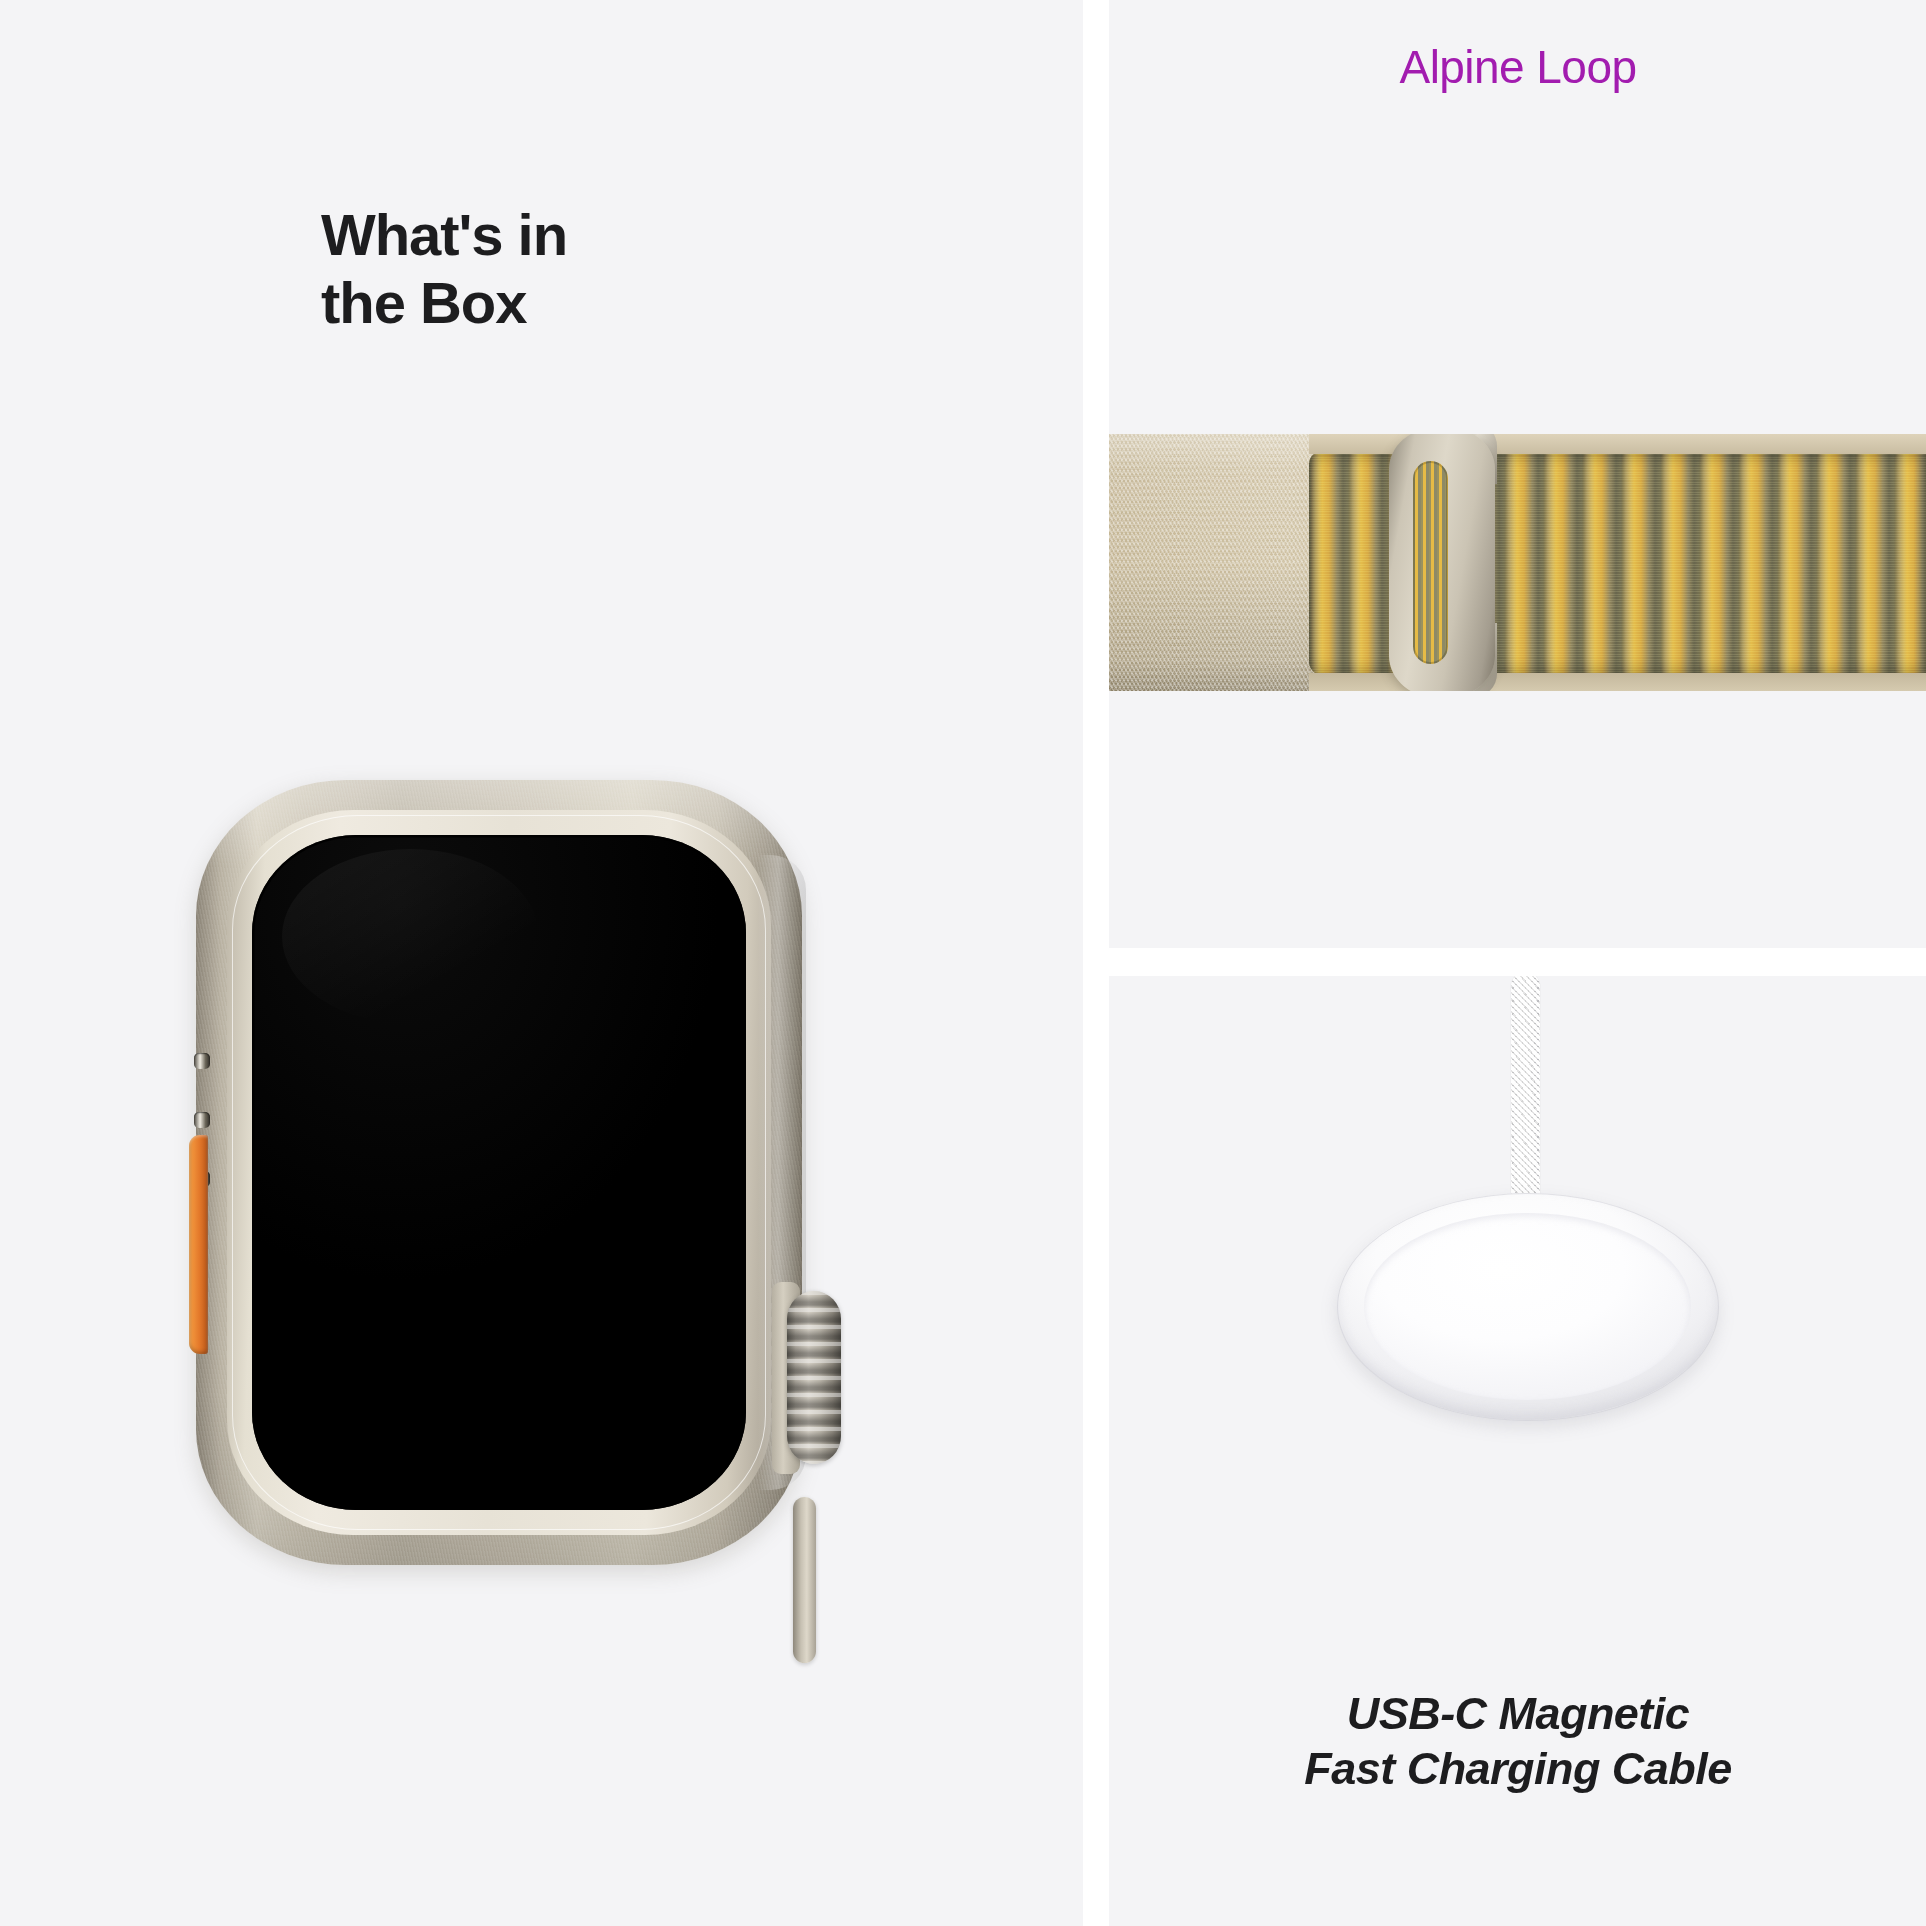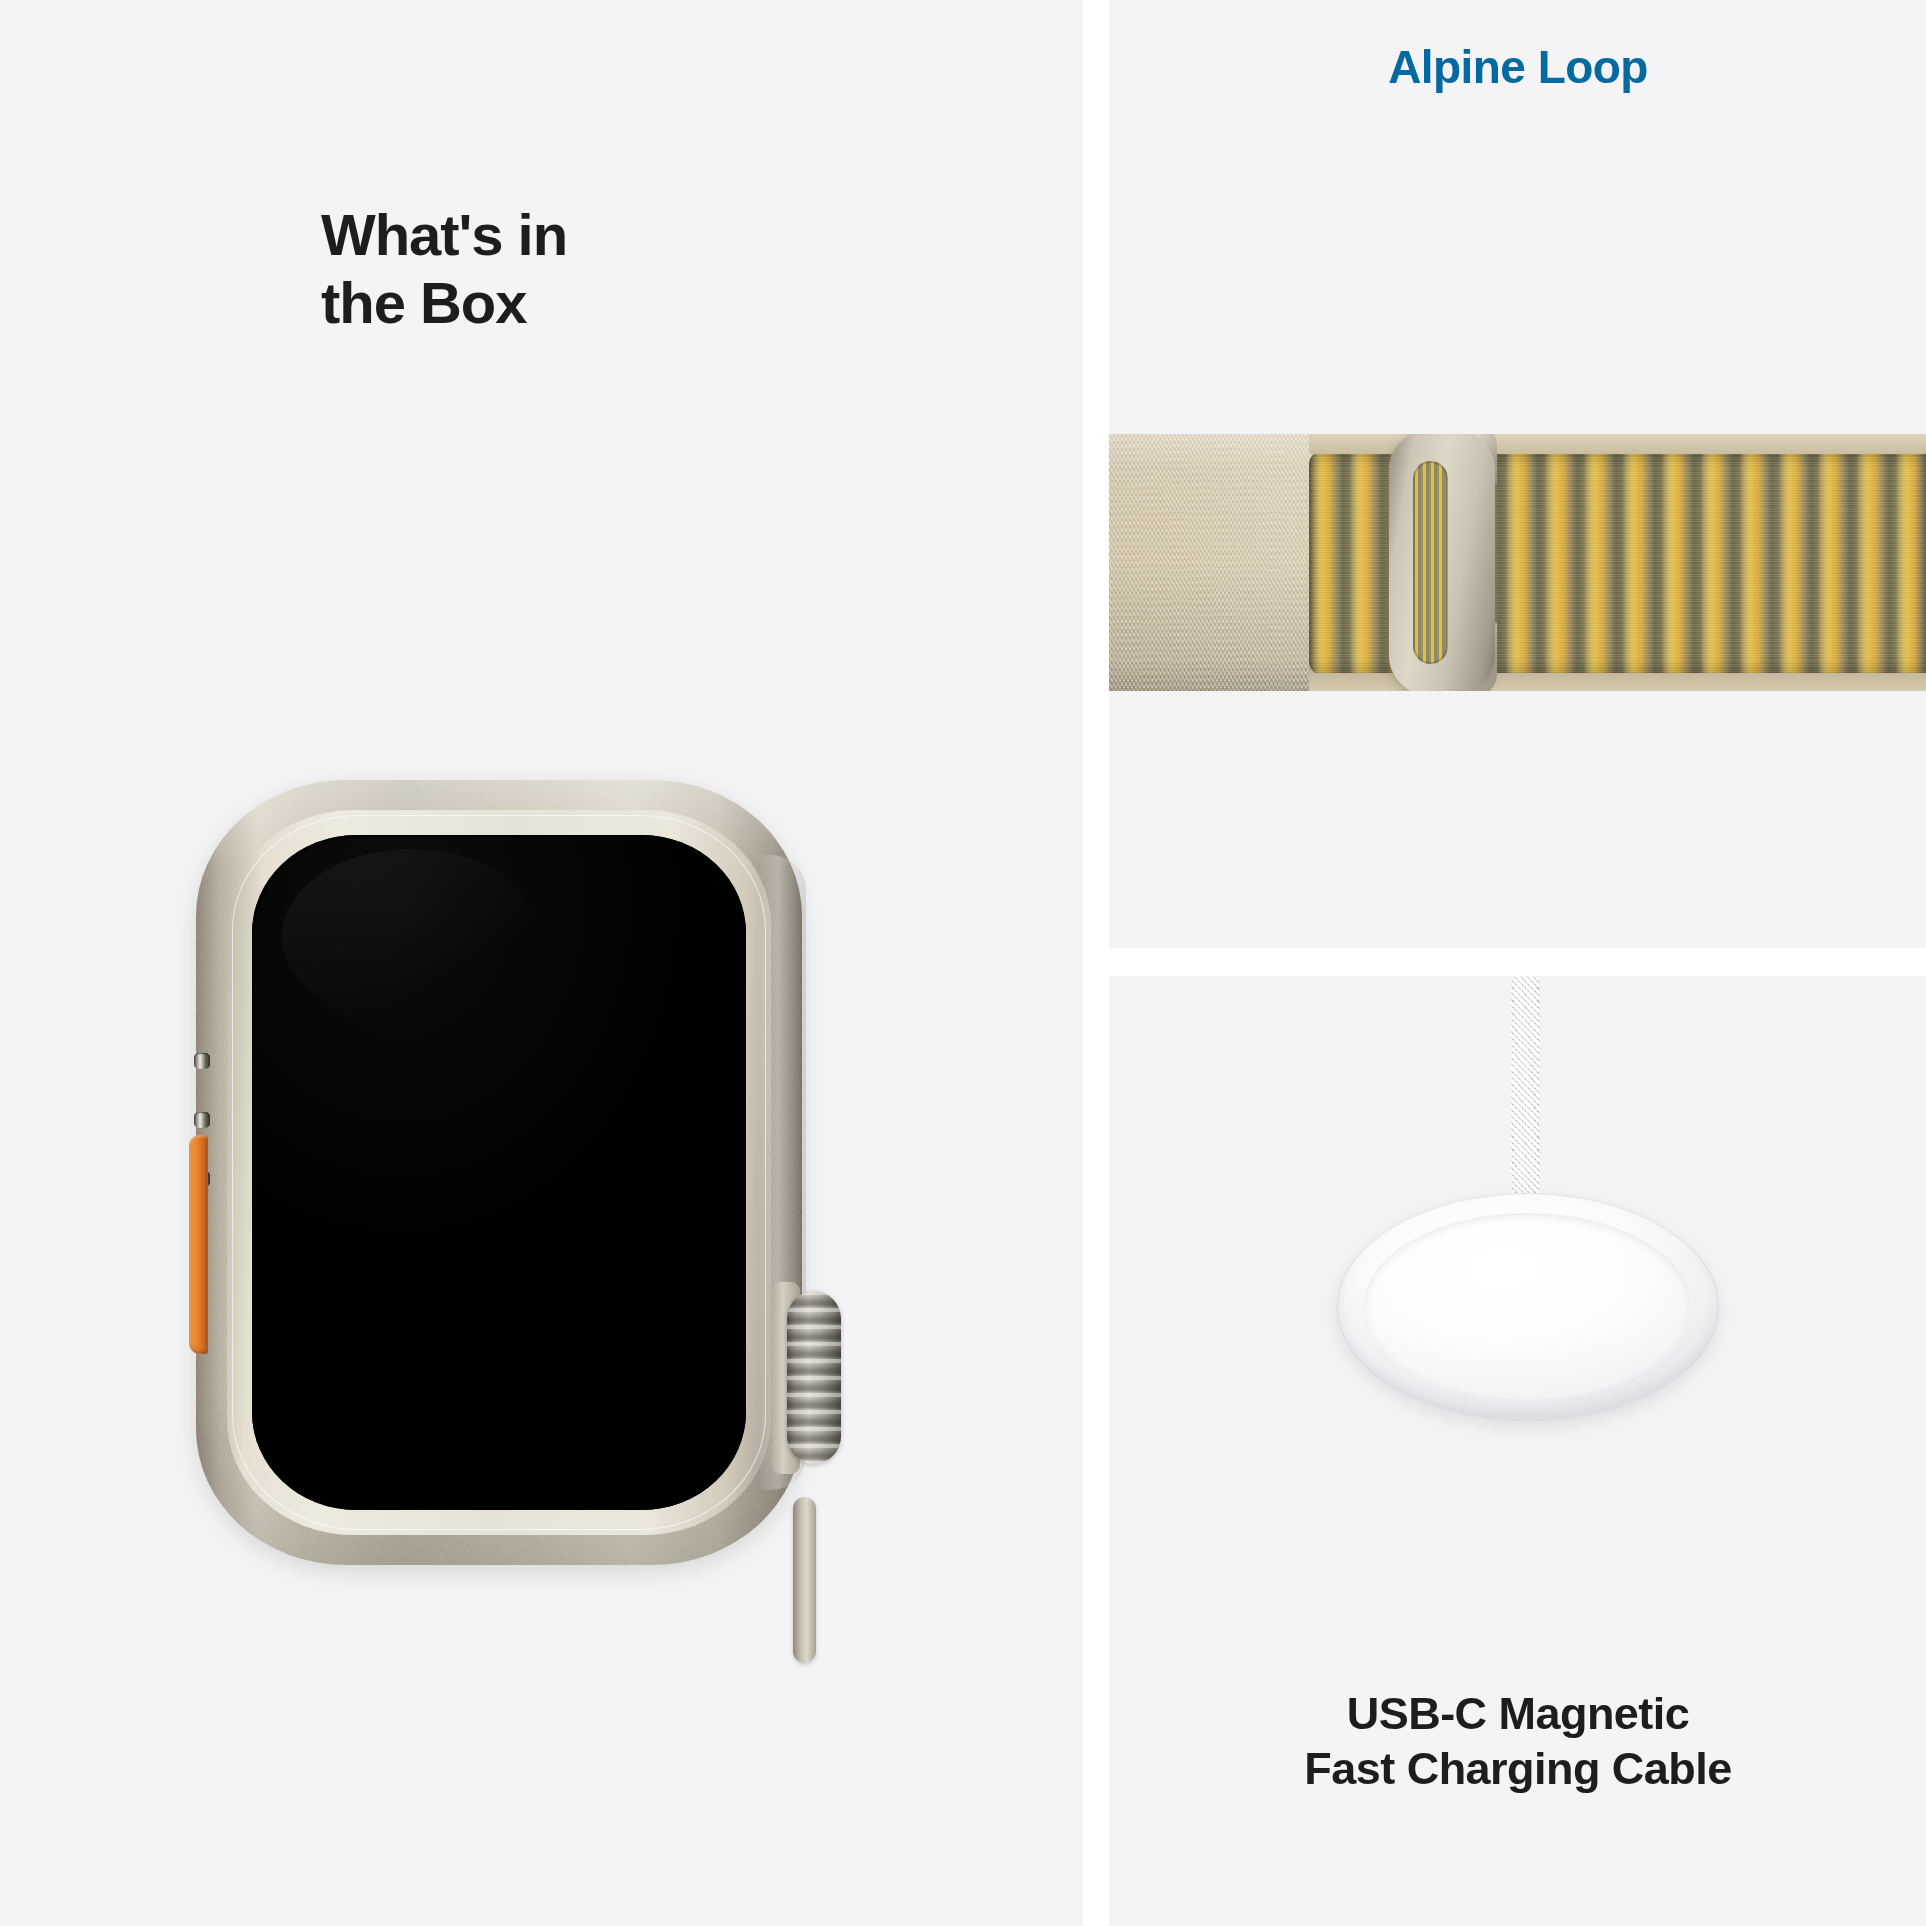--- a/index.html
+++ b/index.html
@@ -20,28 +20,28 @@
   #panel-cable{left:1109px;top:976px;width:818px;height:951px;}
 
   
   .heading-main{
     position:absolute;left:321px;top:201px;width:602px;
     font-size:58px;line-height:1.17;font-weight:700;
     letter-spacing:-0.018em;color:#1d1d1f;
   }
   .heading-panel{
     position:absolute;left:0;top:0;width:100%;
-    text-align:center;font-size:46px;font-weight:700;
-    letter-spacing:-0.012em;color:#0369a1;
+    text-align:center;font-size:46px;font-weight:400;
+    letter-spacing:-0.012em;color:#a21caf;
   }
   #band-title{top:40px;}
   .caption{
     position:absolute;left:0;width:100%;text-align:center;
     font-size:45px;line-height:1.22;font-weight:700;
-    letter-spacing:-0.012em;color:#1d1d1f;
+    letter-spacing:-0.012em;color:#1d1d1f;font-style:italic;
   }
   #cable-caption{bottom:130px;}
 
   
   #watch{
     position:absolute;left:196px;top:780px;width:672px;height:785px;
   }
   
   .case-outer{
     position:absolute;left:0;top:0;width:606px;height:785px;

